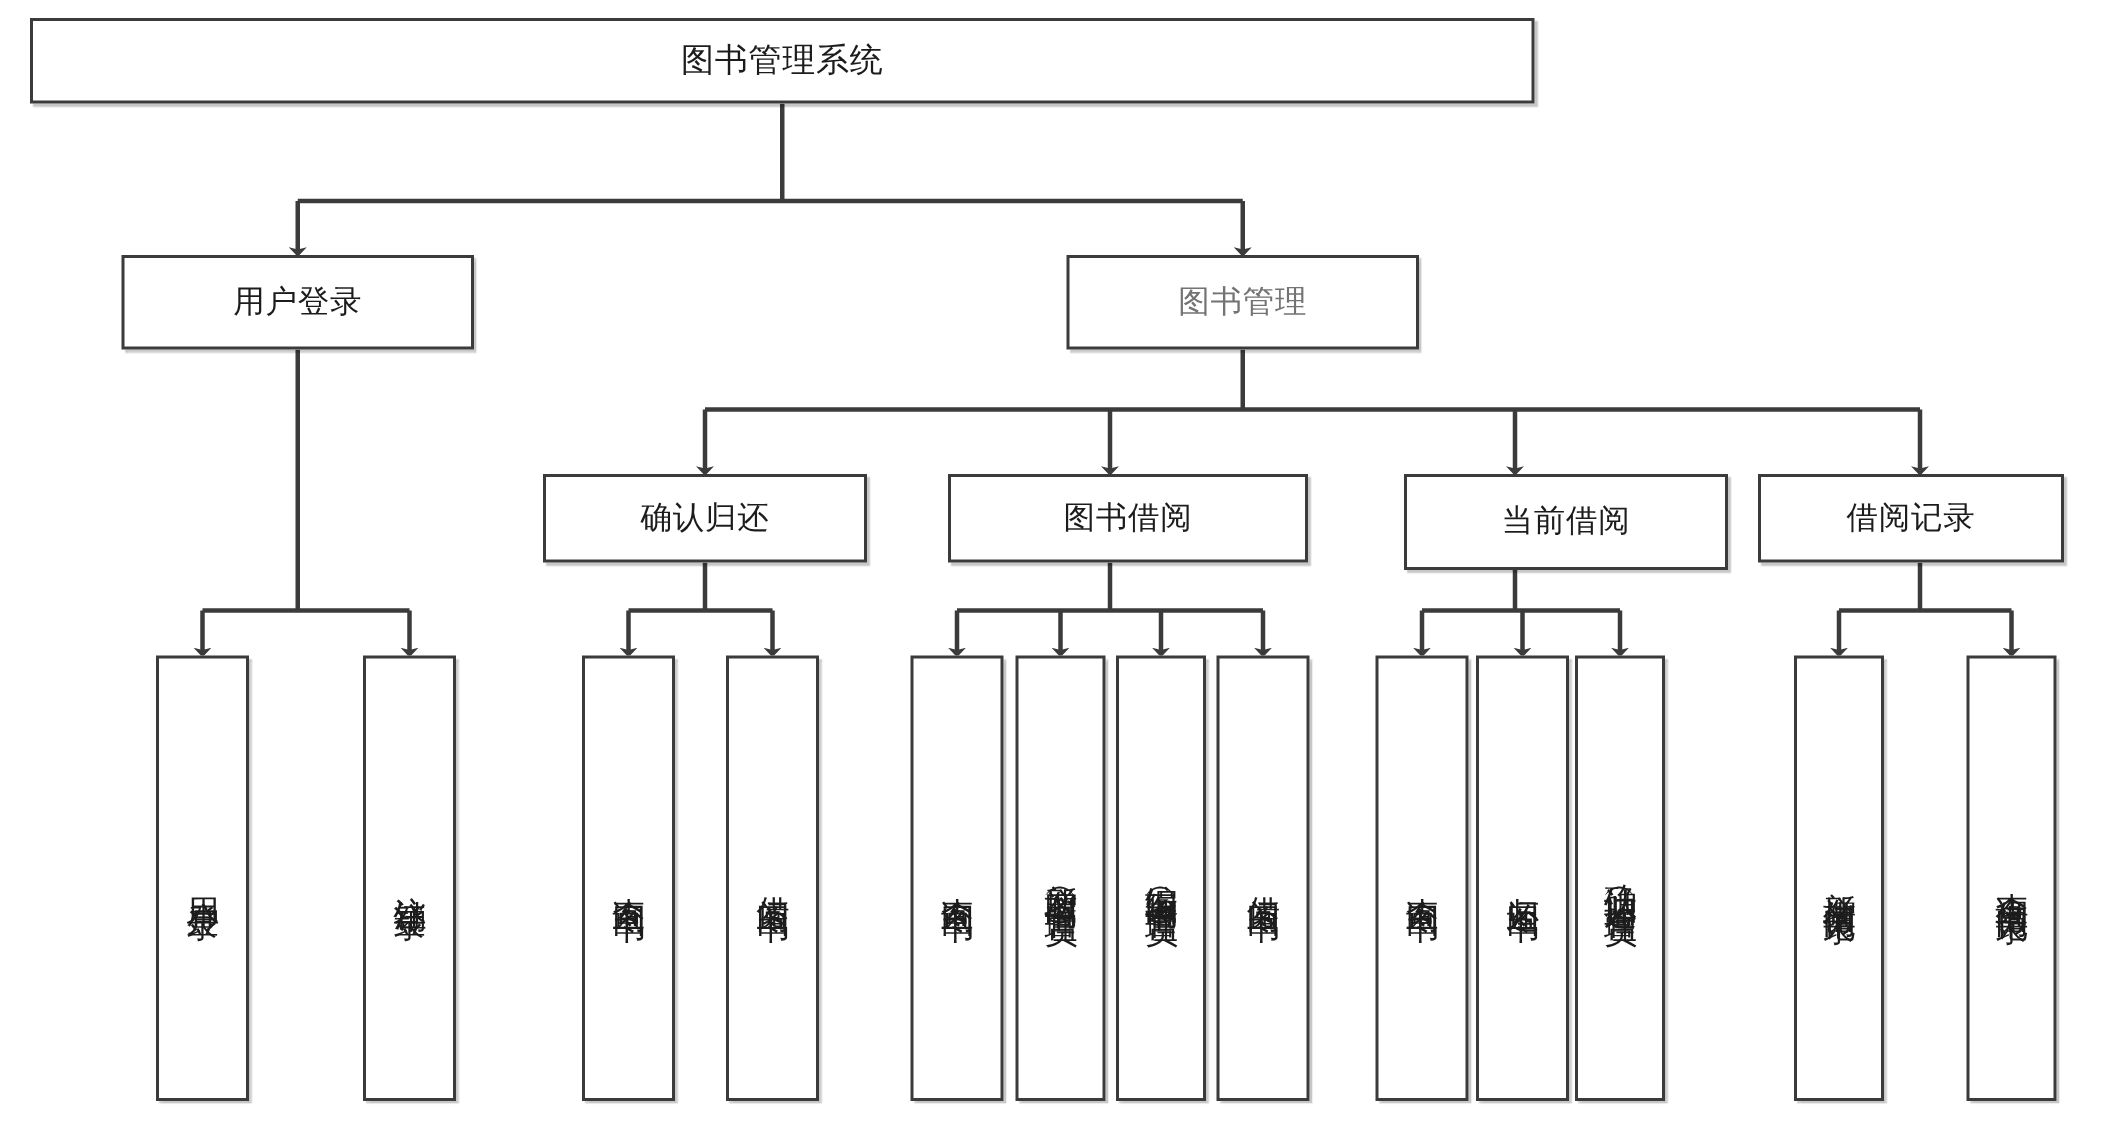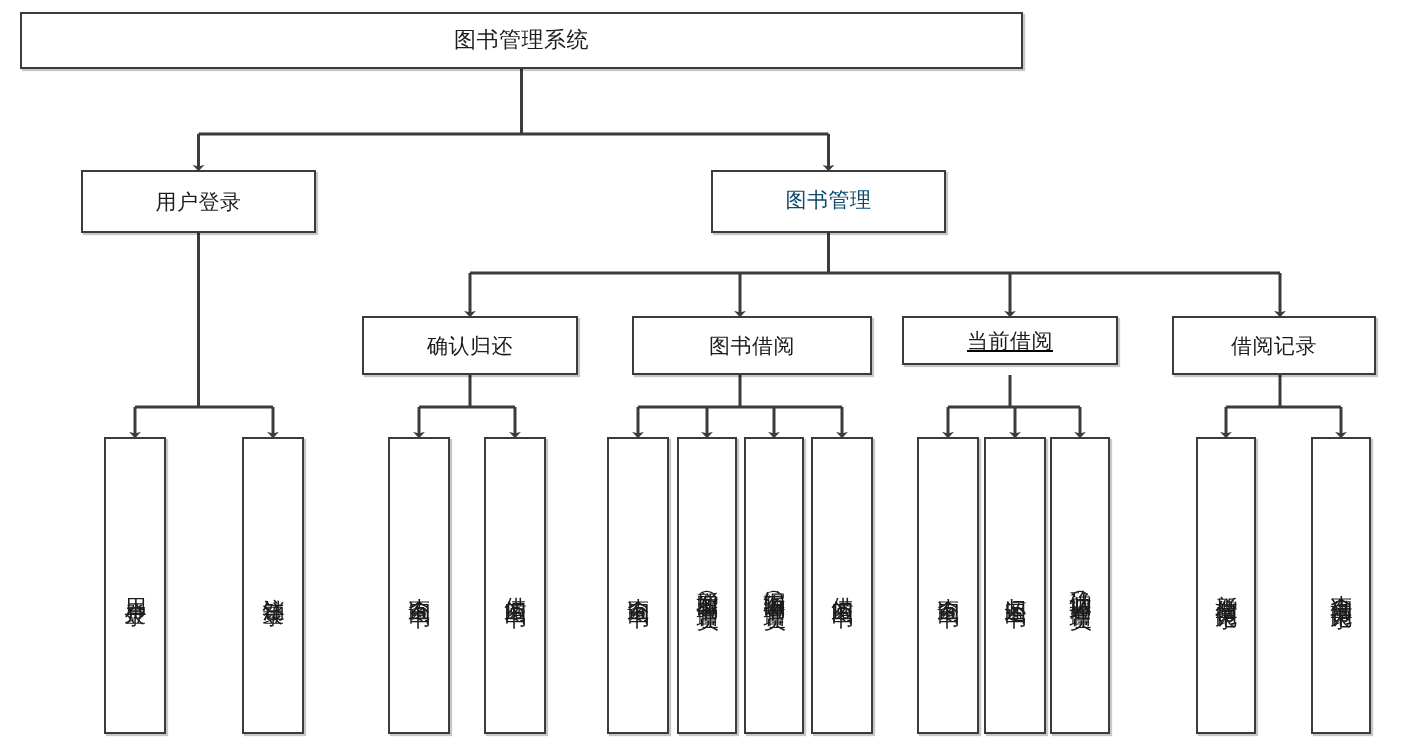--- a/index.html
+++ b/index.html
@@ -111,29 +111,29 @@
   </svg>
 
   <div id="node-layer">
       <div class="node root" style="left: 20px; top: 12px; width: 1003px; height: 57px; border-color: rgb(59, 59, 59);">
         <span class="label" style="color: rgb(28, 28, 28);">图书管理系统</span>
       </div>
       <div class="node" style="left: 81px; top: 170px; width: 235px; height: 63px; border-color: rgb(59, 59, 59);">
         <span class="label" style="color: rgb(28, 28, 28);">用户登录</span>
       </div>
       <div class="node" style="left: 711px; top: 170px; width: 235px; height: 63px; border-color: rgb(59, 59, 59);">
-        <span class="label" style="color: #0c4a6e; font-family: Liberation Mono, monospace;">图书管理</span>
+        <span class="label" style="color: #737373;">图书管理</span>
       </div>
       <div class="node" style="left: 362px; top: 316px; width: 216px; height: 59px; border-color: rgb(59, 59, 59);">
         <span class="label" style="color: rgb(28, 28, 28);">确认归还</span>
       </div>
       <div class="node" style="left: 632px; top: 316px; width: 240px; height: 59px; border-color: rgb(59, 59, 59);">
         <span class="label" style="color: rgb(28, 28, 28);">图书借阅</span>
       </div>
-      <div class="node" style="left: 902px; top: 316px; width: 216px; height: 49px; border-color: rgb(59, 59, 59); text-decoration: underline;">
+      <div class="node" style="left: 936px; top: 316px; width: 216px; height: 64px; border-color: rgb(59, 59, 59);">
         <span class="label" style="color: rgb(28, 28, 28);">当前借阅</span>
       </div>
       <div class="node" style="left: 1172px; top: 316px; width: 204px; height: 59px; border-color: rgb(59, 59, 59);">
         <span class="label" style="color: rgb(28, 28, 28);">借阅记录</span>
       </div>
       <div class="node vertical" style="left: 104px; top: 437px; width: 62px; height: 297px; border-color: rgb(59, 59, 59);">
         <span class="label" style="color: rgb(28, 28, 28);">用户登录</span>
       </div>
       <div class="node vertical" style="left: 242px; top: 437px; width: 62px; height: 297px; border-color: rgb(59, 59, 59);">
         <span class="label" style="color: rgb(28, 28, 28);">注销登录</span>

